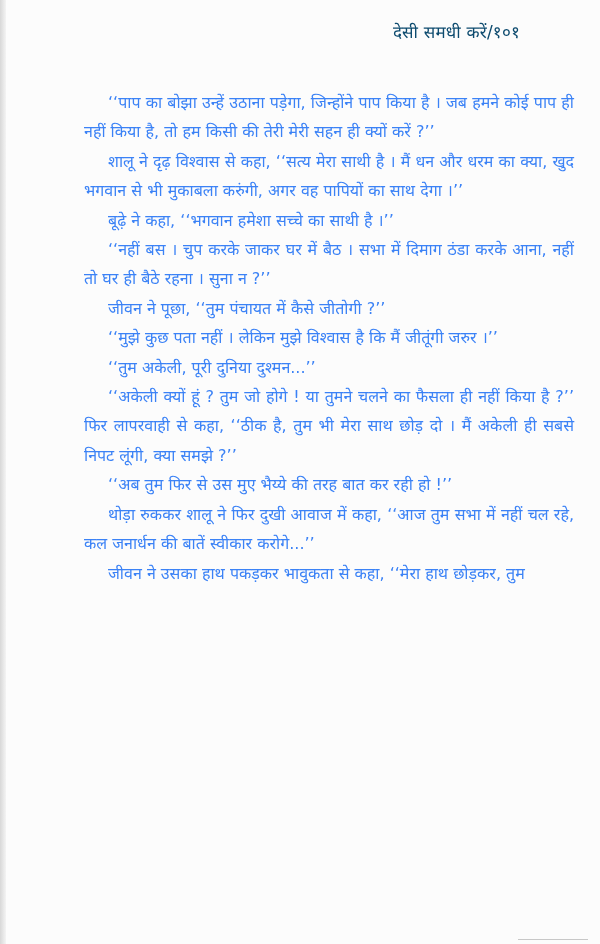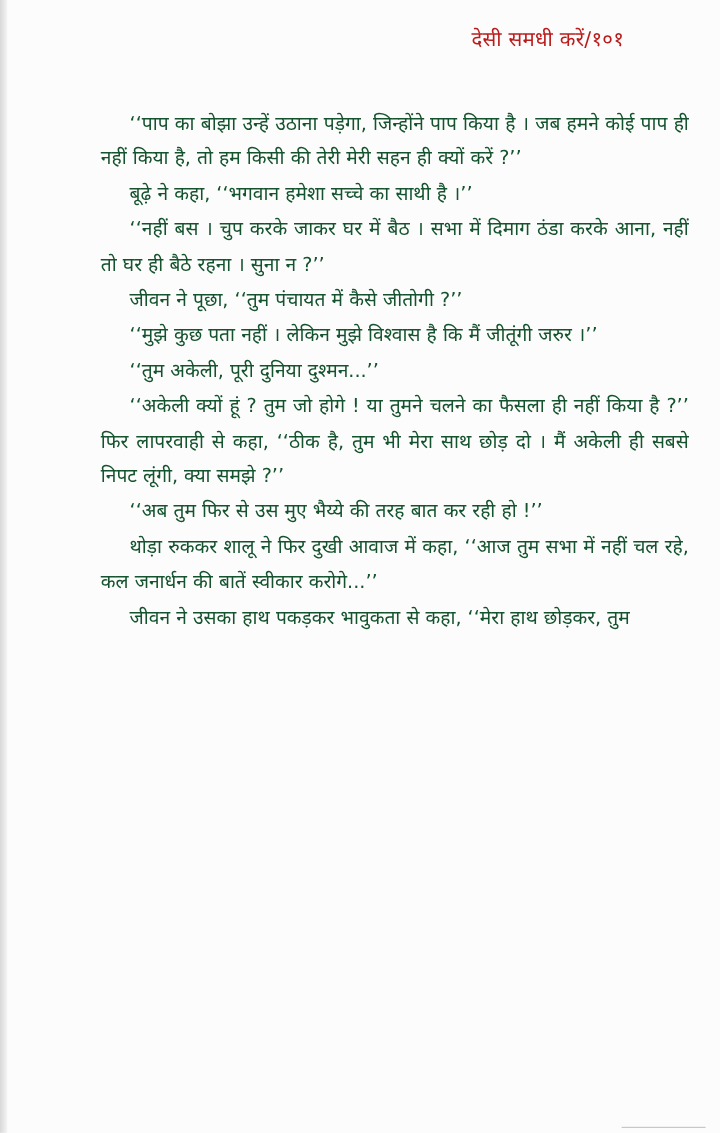--- a/index.html
+++ b/index.html
@@ -27,31 +27,31 @@
       left: 0; top: 0;
       width: 6px;
       height: 944px;
       background: linear-gradient(to right, #d8d8d8, #f4f4f4);
     }
     .running-header {
       position: absolute;
       right: 80px;
       top: 20px;
       font-size: 17px;
-      color: #b91c1c;
+      color: #0c4a6e;
       letter-spacing: 0.2px;
     }
     .body-text {
       position: absolute;
       left: 84px;
       top: 88px;
       width: 490px;
       font-size: 16px;
       line-height: 29.4px;
-      color: #14532d;
+      color: #3b82f6;
     }
     .para {
       margin: 0;
       text-indent: 24px;
       text-align: justify;
     }
     .bottom-rule {
       position: absolute;
       right: 12px;
       bottom: 4px;
@@ -63,20 +63,21 @@
 </head>
 <body>
 
 <div class="page">
   <div class="page-edge"></div>
 
   <div class="running-header">देसी समधी करें/१०१</div>
 
   <div class="body-text">
     <p class="para">‘‘पाप का बोझा उन्हें उठाना पड़ेगा, जिन्होंने पाप किया है । जब हमने कोई पाप ही नहीं किया है, तो हम किसी की तेरी मेरी सहन ही क्यों करें ?’’</p>
+    <p class="para">शालू ने दृढ़ विश्वास से कहा, ‘‘सत्य मेरा साथी है । मैं धन और धरम का क्या, खुद भगवान से भी मुकाबला करुंगी, अगर वह पापियों का साथ देगा ।’’</p>
     <p class="para">बूढ़े ने कहा, ‘‘भगवान हमेशा सच्चे का साथी है ।’’</p>
     <p class="para">‘‘नहीं बस । चुप करके जाकर घर में बैठ । सभा में दिमाग ठंडा करके आना, नहीं तो घर ही बैठे रहना । सुना न ?’’</p>
     <p class="para">जीवन ने पूछा, ‘‘तुम पंचायत में कैसे जीतोगी ?’’</p>
     <p class="para">‘‘मुझे कुछ पता नहीं । लेकिन मुझे विश्वास है कि मैं जीतूंगी जरुर ।’’</p>
     <p class="para">‘‘तुम अकेली, पूरी दुनिया दुश्मन...’’</p>
     <p class="para">‘‘अकेली क्यों हूं ? तुम जो होगे ! या तुमने चलने का फैसला ही नहीं किया है ?’’ फिर लापरवाही से कहा, ‘‘ठीक है, तुम भी मेरा साथ छोड़ दो । मैं अकेली ही सबसे निपट लूंगी, क्या समझे ?’’</p>
     <p class="para">‘‘अब तुम फिर से उस मुए भैय्ये की तरह बात कर रही हो !’’</p>
     <p class="para">थोड़ा रुककर शालू ने फिर दुखी आवाज में कहा, ‘‘आज तुम सभा में नहीं चल रहे, कल जनार्धन की बातें स्वीकार करोगे...’’</p>
     <p class="para">जीवन ने उसका हाथ पकड़कर भावुकता से कहा, ‘‘मेरा हाथ छोड़कर, तुम</p>
   </div>

